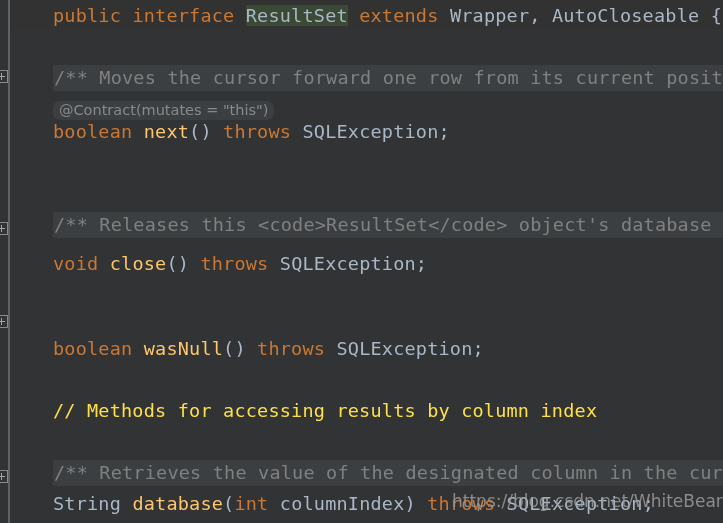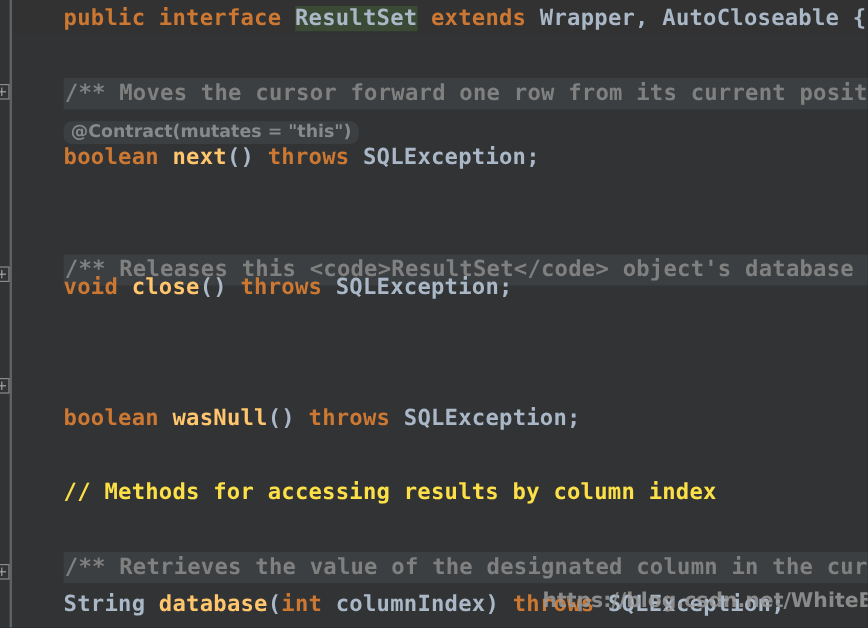--- a/index.html
+++ b/index.html
@@ -13,21 +13,20 @@
     overflow: hidden;
     font-family: "DejaVu Sans Mono", "Liberation Mono", monospace;
   }
 
   .editor {
     position: relative;
     width: 723px;
     height: 523px;
     background: #313335;
     overflow: hidden;
-    font-weight: bold;
   }
 
   
   .gutter {
     position: absolute;
     left: 0; top: 0;
     width: 10px;
     height: 523px;
     background: #313335;
     z-index: 1;
@@ -143,21 +142,21 @@
 <div class="editor">
 
   <div class="line-highlight"></div>
 
   <div class="code" id="code-area">
       <div class="line" style="top: 0px;"><span class="kw">public</span><span class="punc"> </span><span class="kw">interface</span><span class="punc"> </span><span class="hl-class">ResultSet</span><span class="punc"> </span><span class="kw">extends</span><span class="punc"> </span><span class="type">Wrapper, AutoCloseable {</span></div>
       <div class="line" style="top: 62px;"><span class="folded">/** Moves the cursor forward one row from its current position.</span></div>
       <div class="line" style="top: 93px;"><span class="inlay">@Contract(mutates = "this")</span></div>
       <div class="line" style="top: 116px;"><span class="kw">boolean</span><span class="punc"> </span><span class="mth">next</span><span class="punc">() </span><span class="kw">throws</span><span class="punc"> </span><span class="type">SQLException;</span></div>
       <div class="line" style="top: 209px;"><span class="folded">/** Releases this &lt;code&gt;ResultSet&lt;/code&gt; object's database and</span></div>
-      <div class="line" style="top: 224px;"><span class="kw">void</span><span class="punc"> </span><span class="mth">close</span><span class="punc">() </span><span class="kw">throws</span><span class="punc"> </span><span class="type">SQLException;</span></div>
+      <div class="line" style="top: 248px;"><span class="kw">void</span><span class="punc"> </span><span class="mth">close</span><span class="punc">() </span><span class="kw">throws</span><span class="punc"> </span><span class="type">SQLException;</span></div>
       <div class="line" style="top: 333px;"><span class="kw">boolean</span><span class="punc"> </span><span class="mth">wasNull</span><span class="punc">() </span><span class="kw">throws</span><span class="punc"> </span><span class="type">SQLException;</span></div>
       <div class="line" style="top: 395px;"><span class="cmt">// Methods for accessing results by column index</span></div>
       <div class="line" style="top: 457px;"><span class="folded">/** Retrieves the value of the designated column in the current</span></div>
       <div class="line" style="top: 488px;"><span class="type">String</span><span class="punc"> </span><span class="mth">database</span><span class="punc">(</span><span class="kw">int</span><span class="punc"> </span><span class="type">columnIndex</span><span class="punc">) </span><span class="kw">throws</span><span class="punc"> </span><span class="type">SQLException;</span></div>
     </div>
 
   <div class="gutter"></div>
   <div class="gutter-sep"></div>
   <div id="fold-markers">
       <div class="fold-marker" style="top: 70px;"></div>

